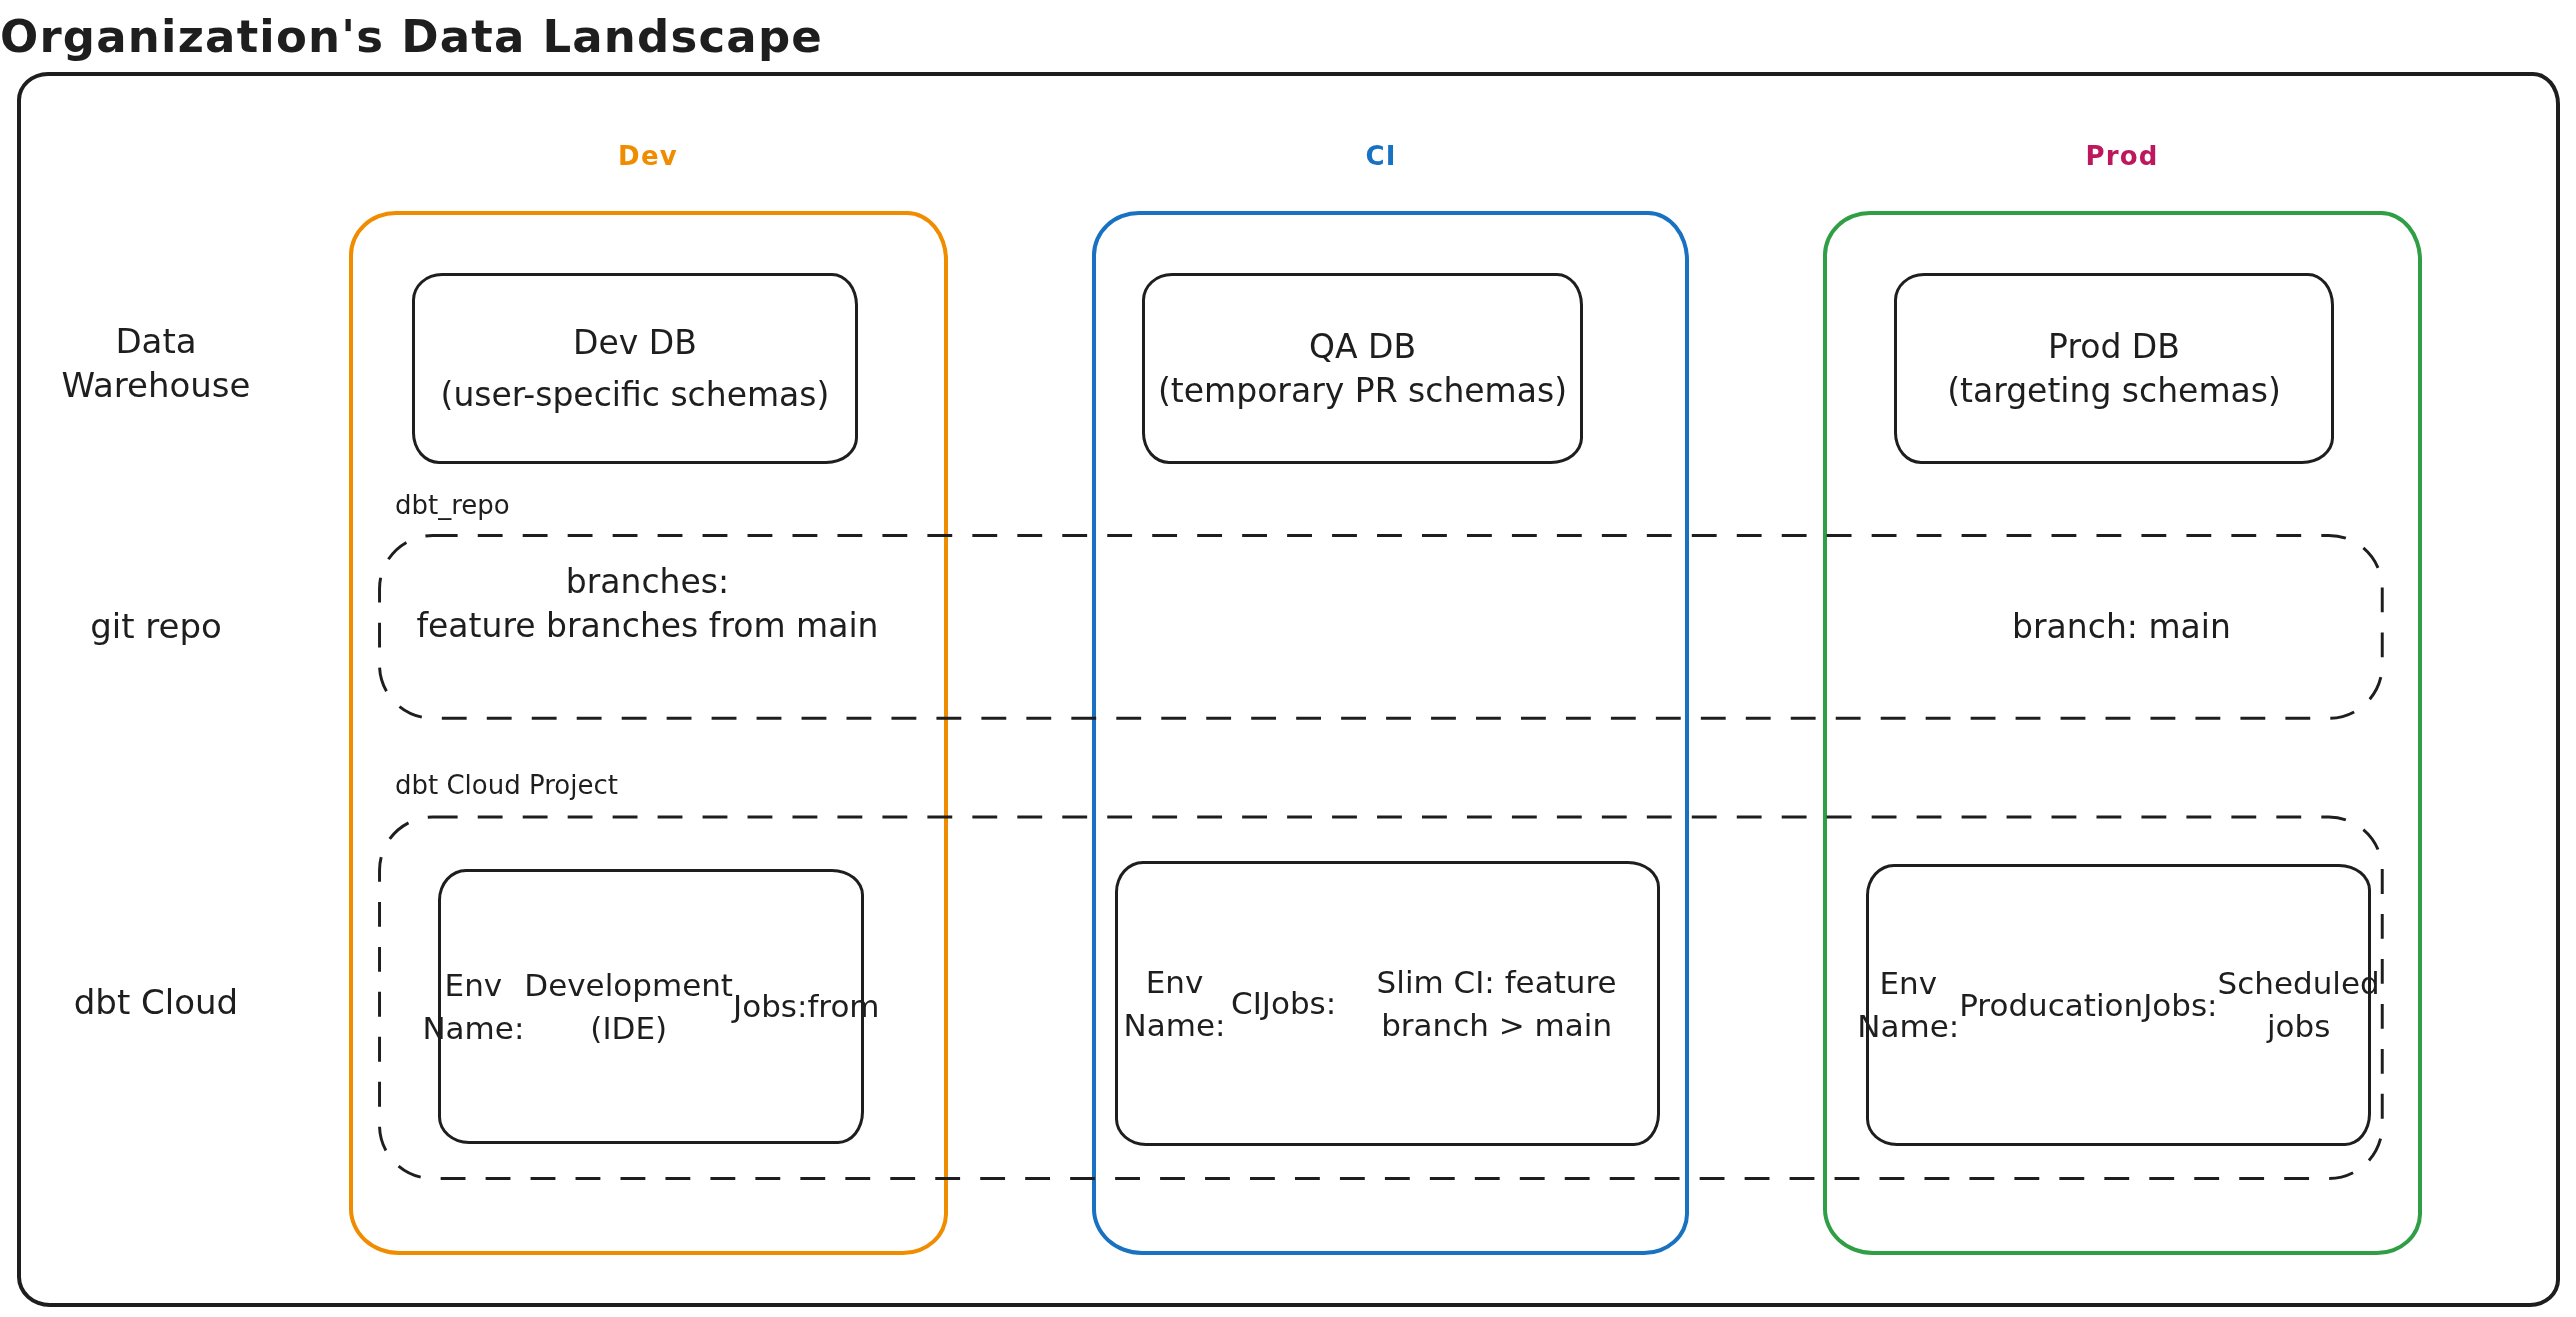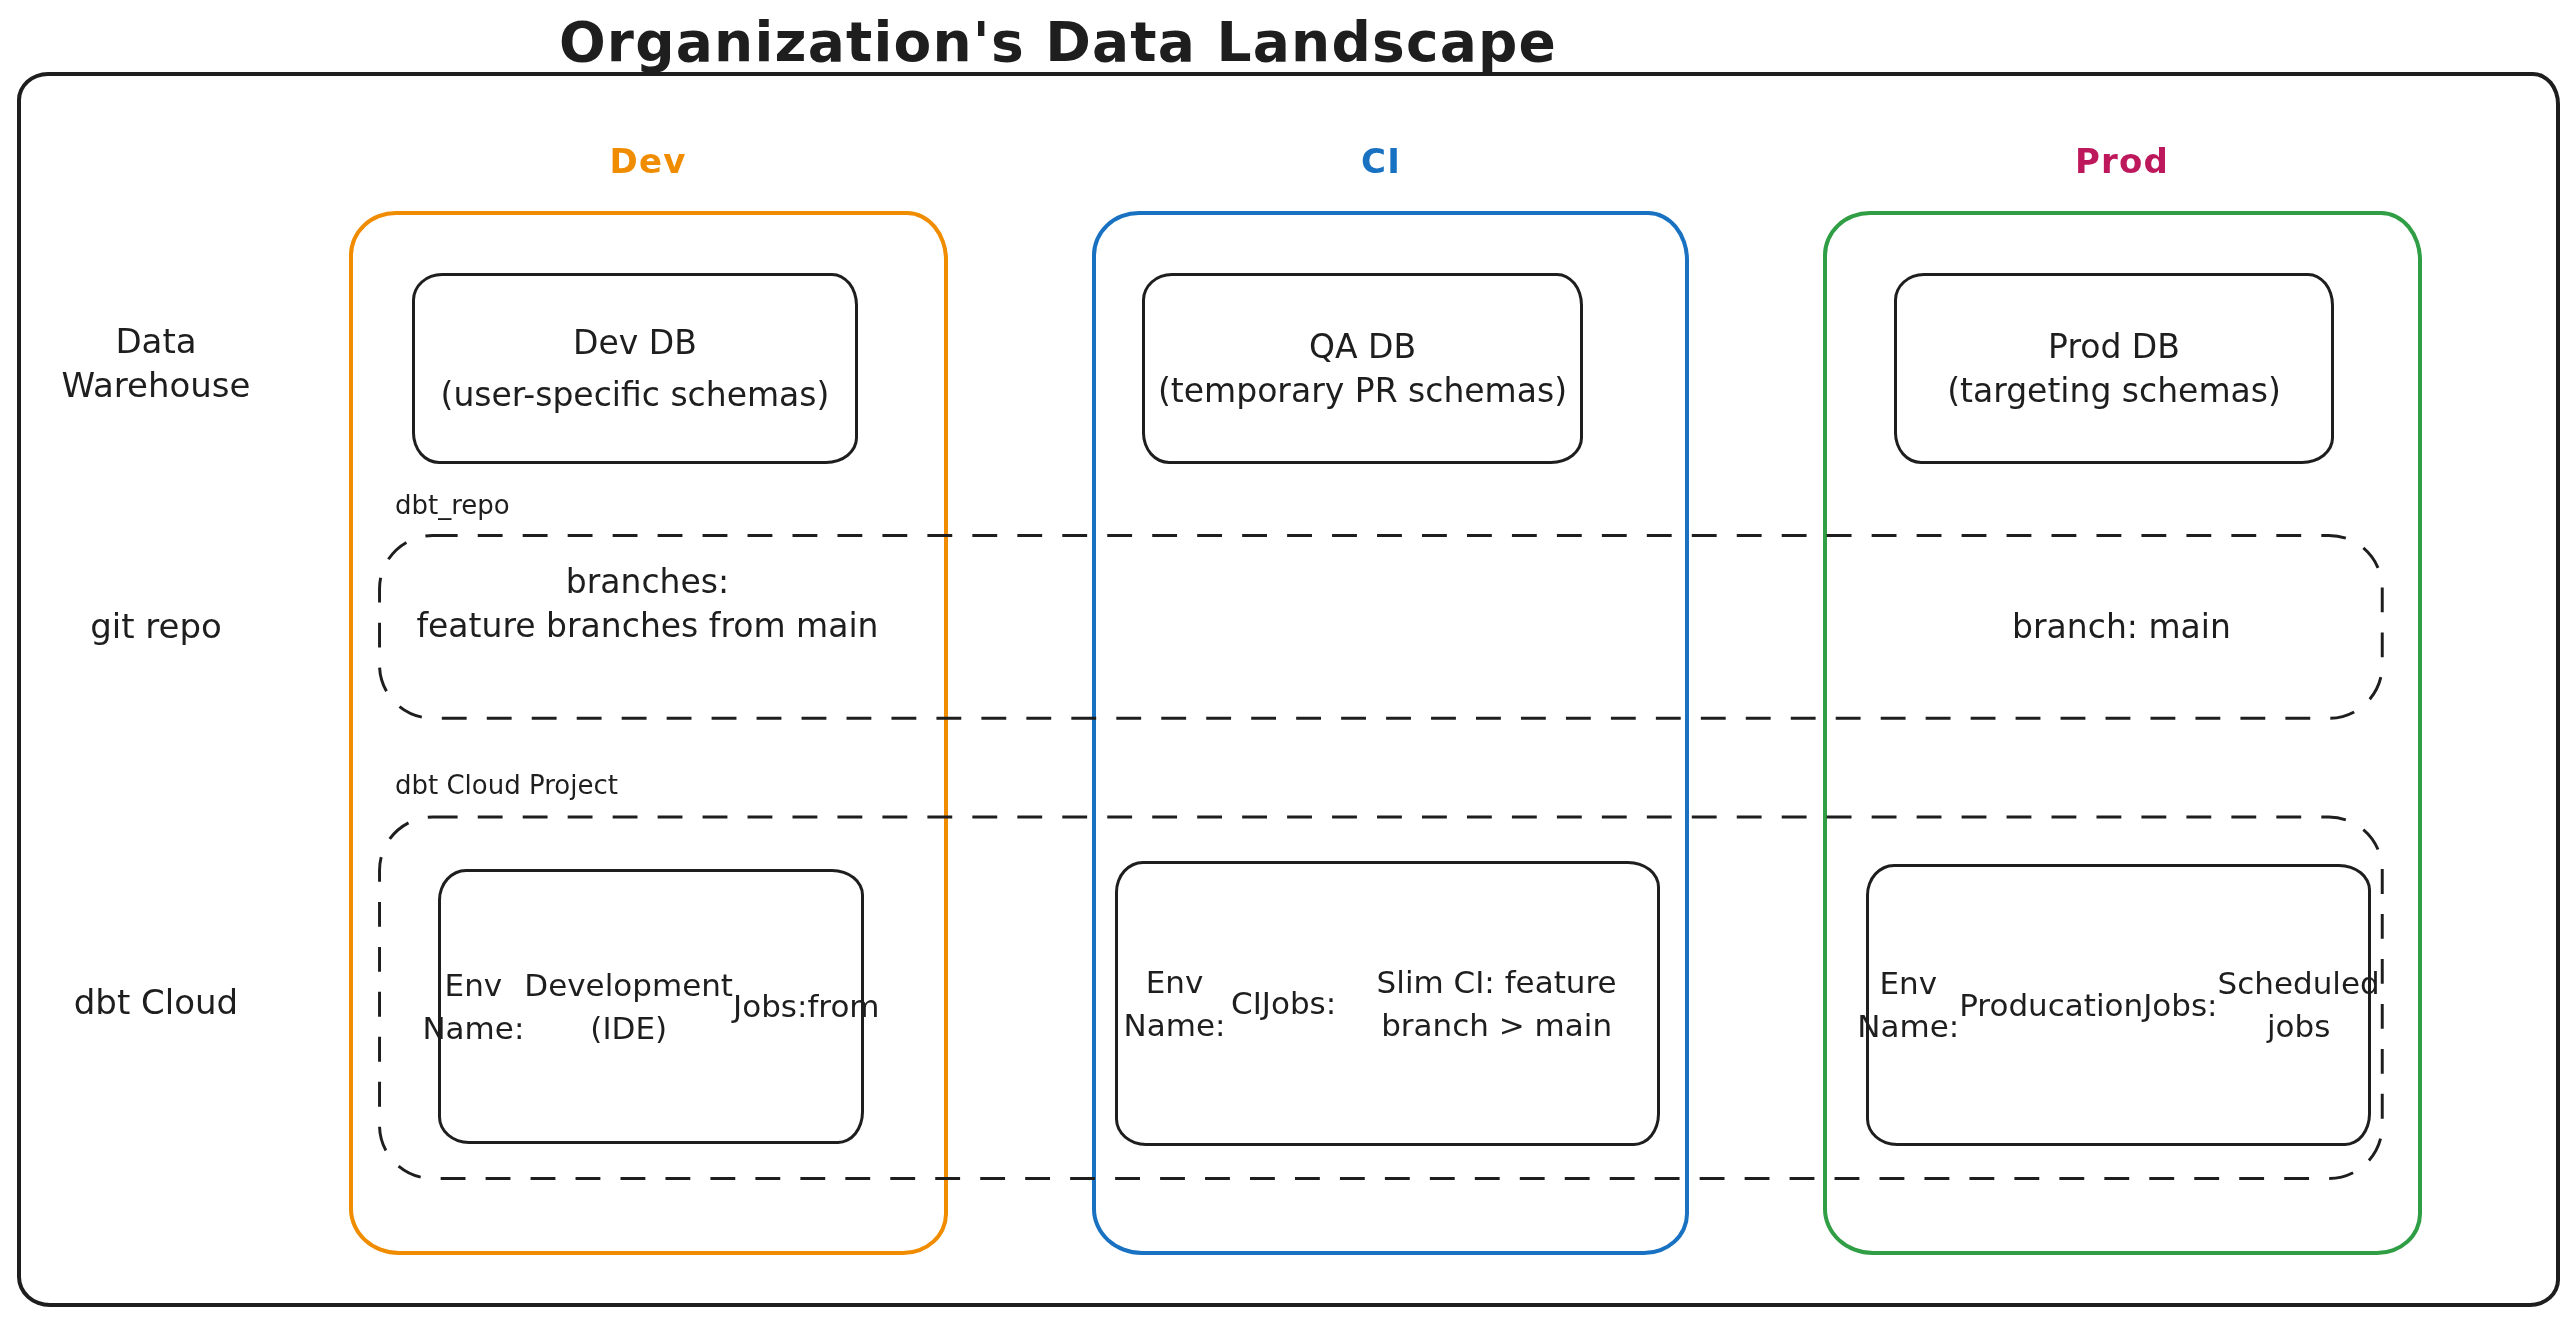--- a/index.html
+++ b/index.html
@@ -16,41 +16,40 @@
     position: relative;
     width: 2576px;
     height: 1317px;
     background: #ffffff;
   }
   .title {
     position: absolute;
     left: 0;
     top: 9.5px;
     width: 2116px;
-    text-align: center;
-    font-size: 55px;
+    font-size: 45px;
     font-weight: 700;
     letter-spacing: 1.2px;
   }
   .outer-frame {
     position: absolute;
     left: 16.6px;
     top: 72px;
     width: 2535px;
     height: 1227px;
     border: 4.1px solid #1e1e1e;
     border-radius: 31px 27px 30px 33px / 28px 32px 27px 30px;
     z-index: 0;
   }
   .col-header {
     position: absolute;
     top: 141px;
     width: 296px;
     text-align: center;
-    font-size: 34px;
+    font-size: 26px;
     font-weight: 700;
     letter-spacing: 1.2px;
     z-index: 4;
   }
   .col-header.dev  { left: 500px; }
   .col-header.ci   { left: 1233px; }
   .col-header.prod { left: 1974px; }
   .col-box {
     position: absolute;
     top: 211px;

